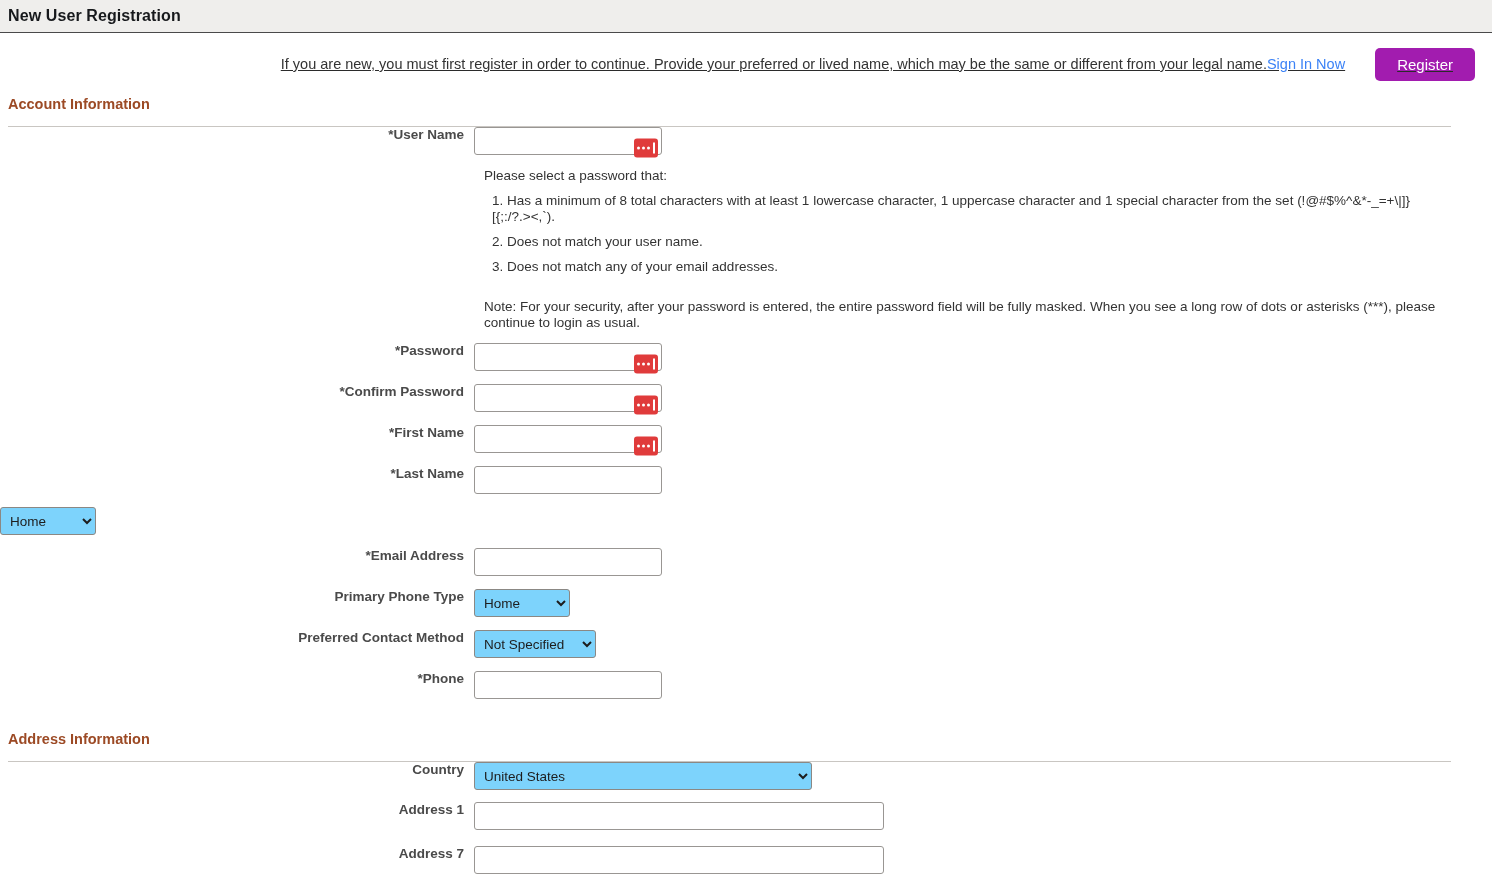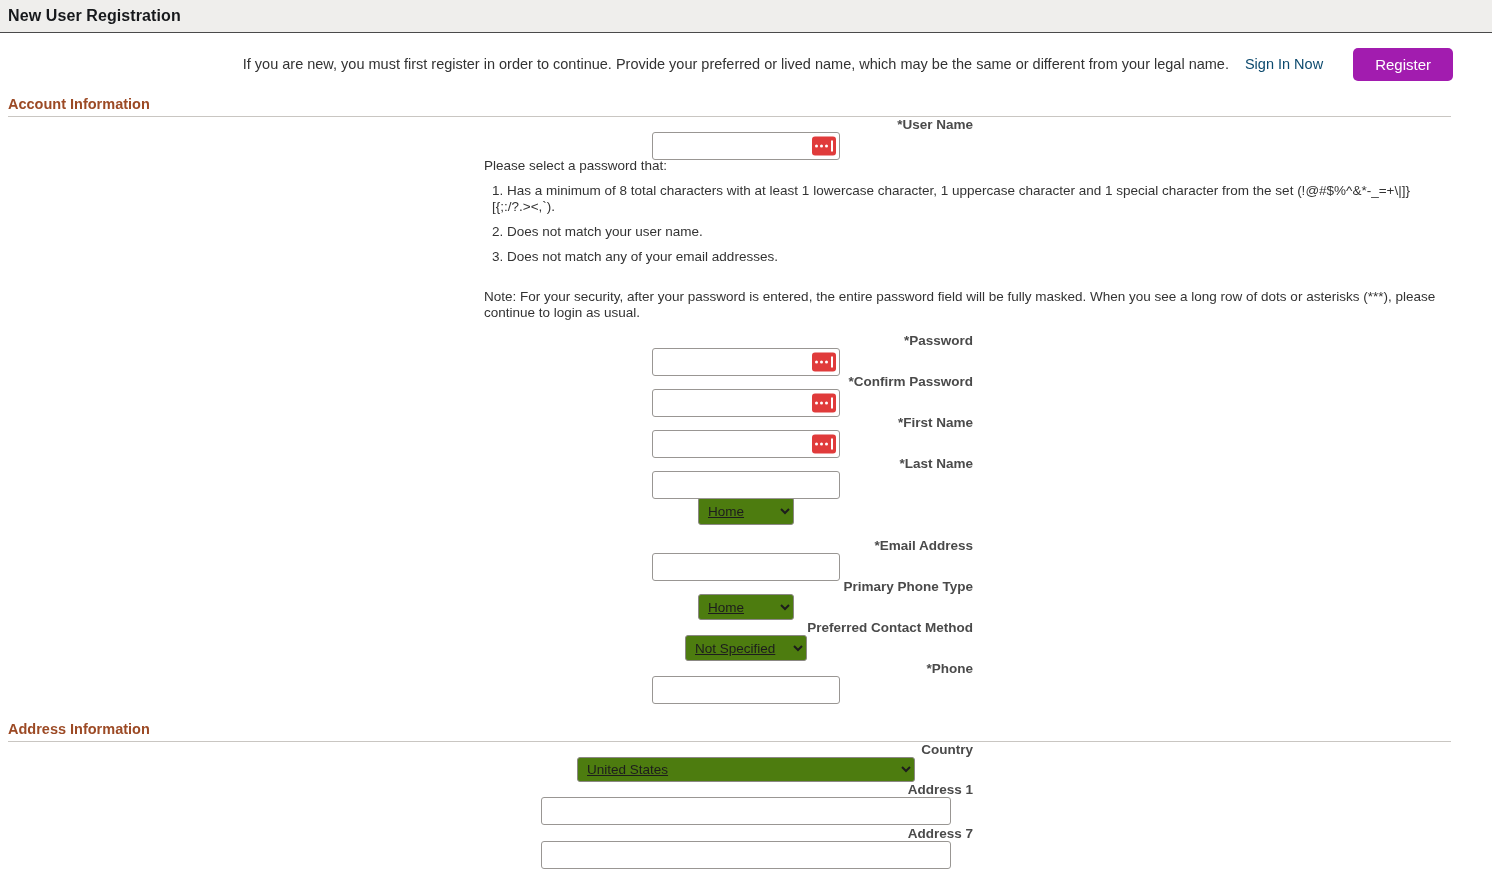--- a/index.html
+++ b/index.html
@@ -30,70 +30,68 @@
     font-weight: bold;
     color: #17191c;
     letter-spacing: 0.1px;
   }
 
   
   .intro-row {
     display: flex;
     align-items: center;
     justify-content: flex-end;
-    padding: 0 39px 0 0;
+    padding: 0 17px 0 0;
     height: 62px;
     box-sizing: border-box;
+    text-decoration: underline;
   }
   .intro-text {
     font-size: 14.5px;
     color: #333333;
     white-space: nowrap;
   }
   .signin-link {
     font-size: 14.5px;
-    color: #0c4a6e;
+    color: #3b82f6;
     text-decoration: none;
-    margin-left: 16px;
     white-space: nowrap;
   }
   .register-button {
     margin-left: 30px;
     background: #a21caf;
     color: #ffffff;
     border: none;
     border-radius: 5px;
     font-family: "Liberation Sans", sans-serif;
     font-size: 15px;
     padding: 9px 22px;
     cursor: pointer;
     line-height: 1;
   }
 
   
   .section-header {
     margin: 0 41px 0 8px;
     border-bottom: 1px solid #c9c6c2;
-    padding-bottom: 3px;
+    padding-bottom: 13px;
   }
   .section-header-title {
     font-size: 14.5px;
     font-weight: bold;
     color: #9c4a25;
   }
 
   
   .form-body {
     padding-top: 0;
   }
   .form-row {
     display: flex;
-    align-items: center;
     height: 41px;
-    flex-direction: column;
   }
   .row-label {
     width: 474px;
     text-align: right;
     padding-right: 10px;
     box-sizing: border-box;
     font-size: 13.5px;
     font-weight: bold;
     color: #4a4a4a;
     white-space: nowrap;
@@ -146,27 +144,26 @@
     background: #ffffff;
     border-radius: 0;
     margin-left: 1px;
   }
 
   select.select-field {
     box-sizing: border-box;
     height: 28px;
     border: 1px solid #8b8884;
     border-radius: 3px;
-    background: #4d7c0f;
+    background: #7dd3fc;
     font-family: "Liberation Sans", sans-serif;
     font-size: 13.5px;
     color: #1d1d1d;
     padding: 2px 4px 2px 5px;
     outline: none;
-    text-decoration: underline;
   }
   select.sel-small  { width: 96px; }
   select.sel-medium { width: 122px; }
   select.sel-wide   { width: 338px; }
 
   
   .helper-block {
     margin-left: 484px;
     font-size: 13.5px;
     color: #333333;

